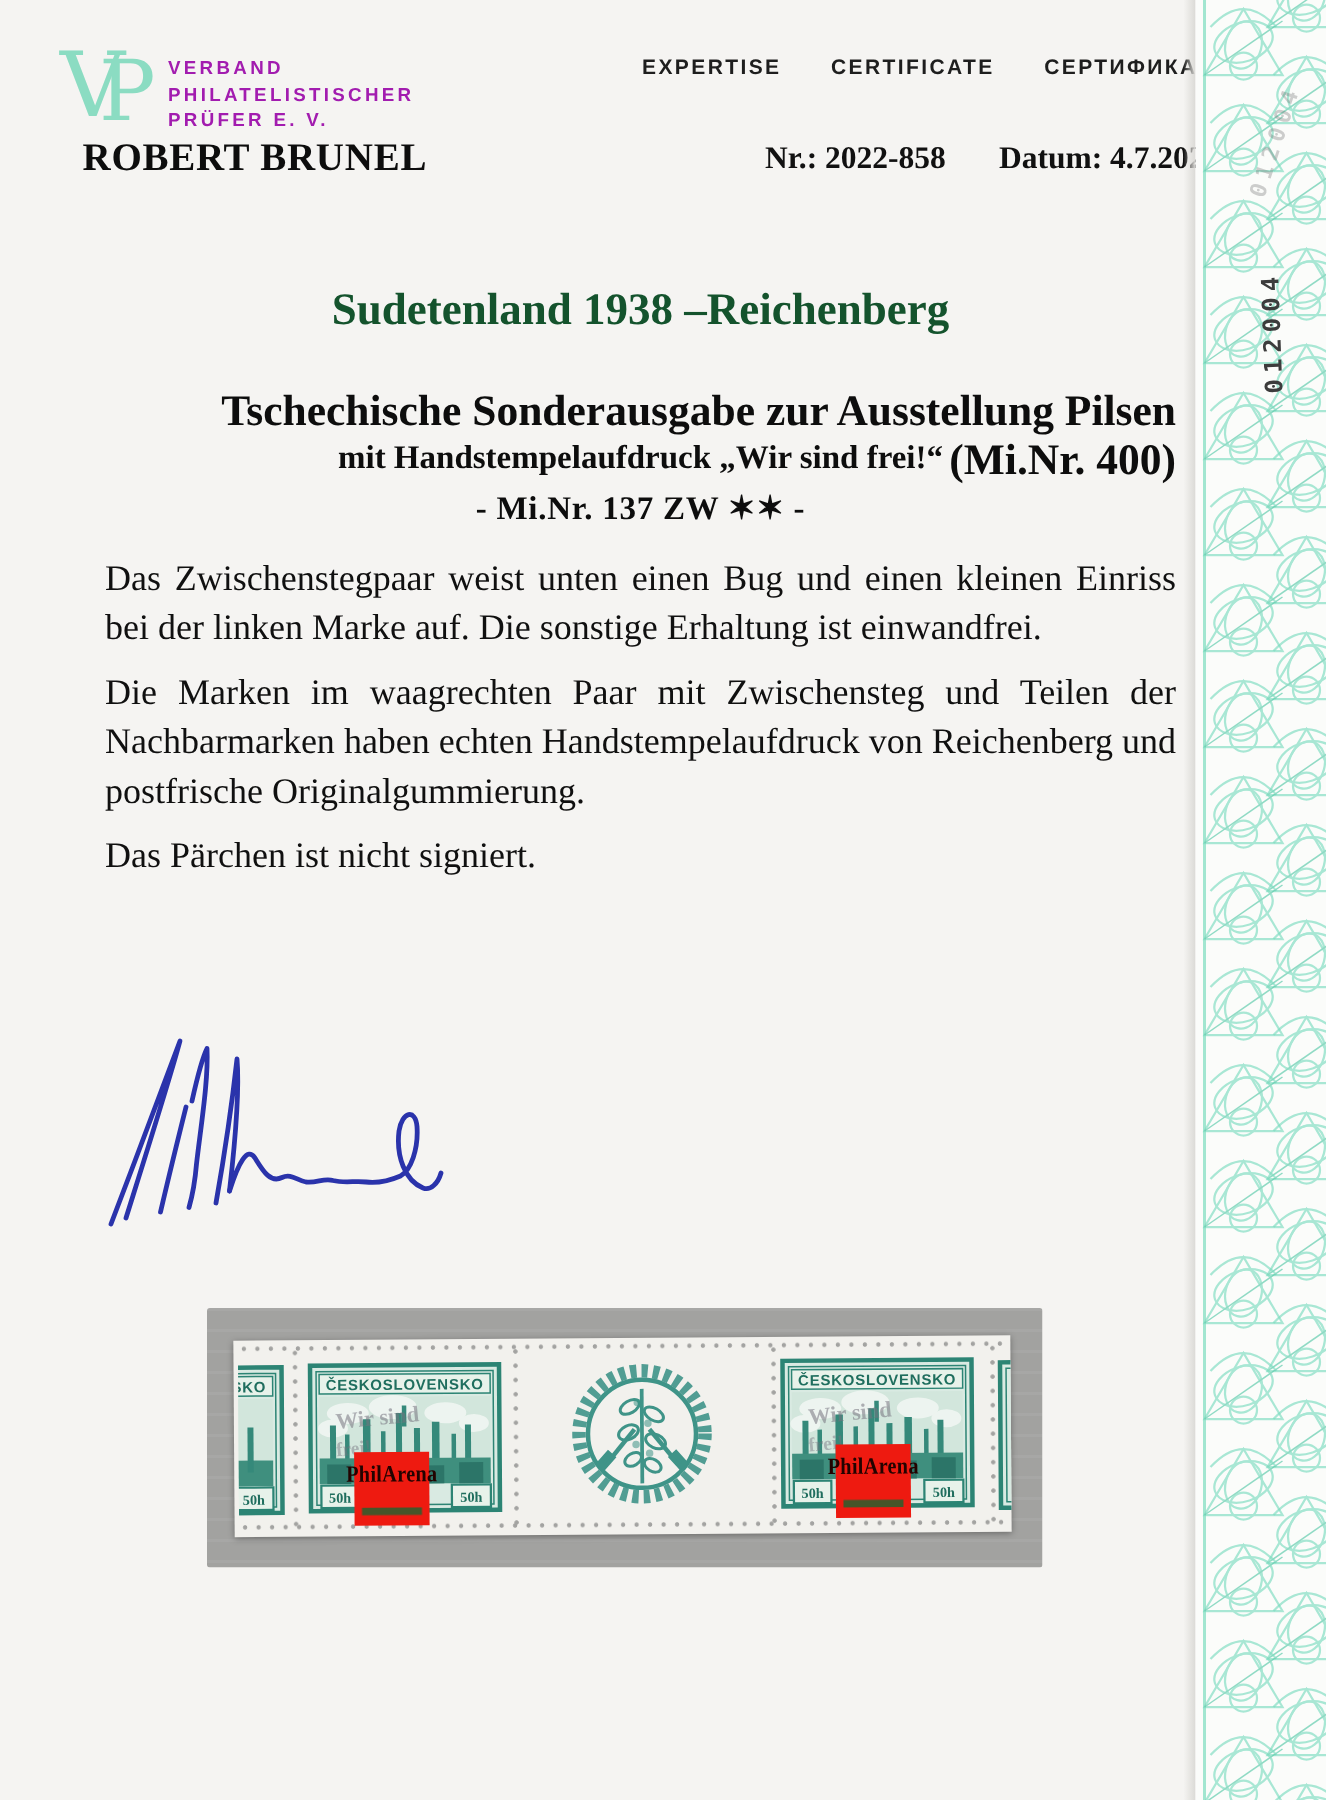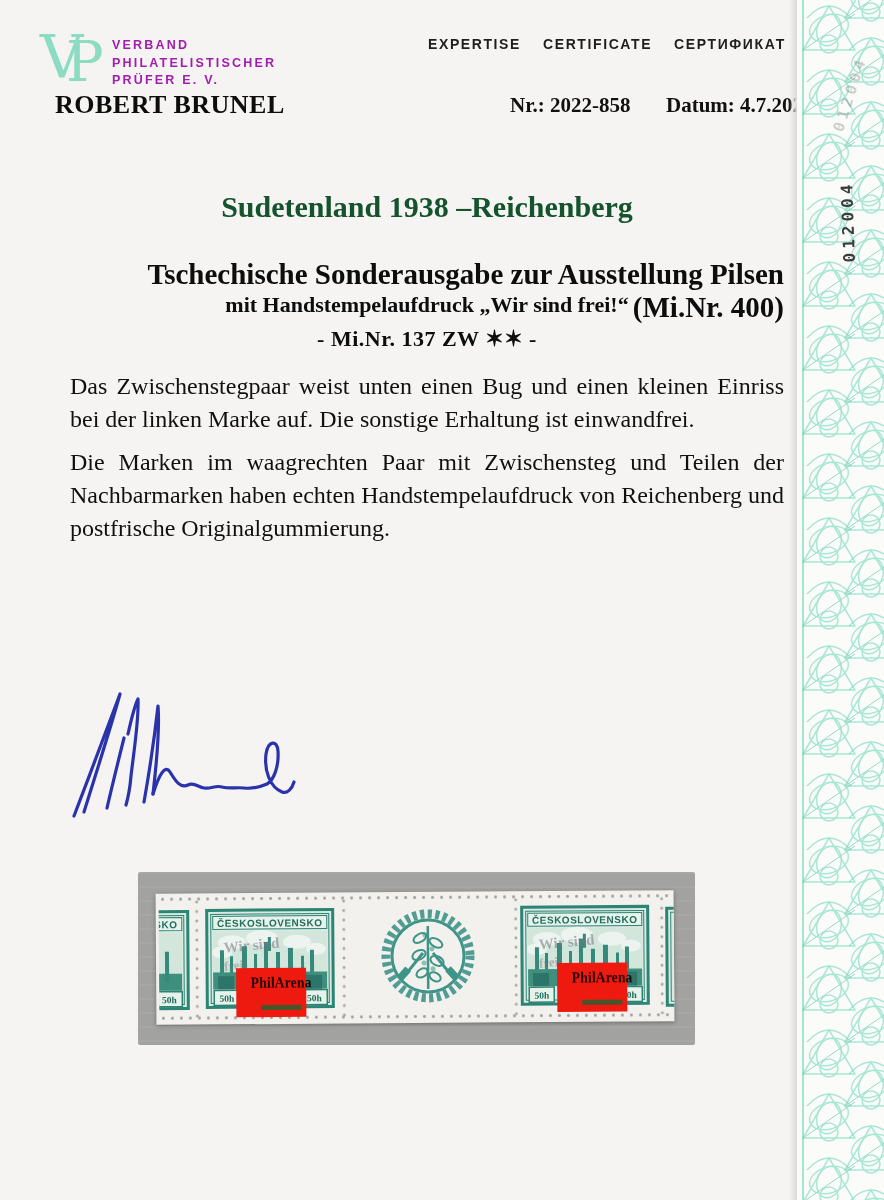--- a/index.html
+++ b/index.html
@@ -18,21 +18,21 @@
   }
   .logo-v{left:40px;top:27px;font-size:60px;}
   .logo-p{left:66px;top:34px;font-size:56px;}
   .org-name{
     left:112px;top:37px;
     font-family:"Liberation Sans", sans-serif;
     font-size:12.5px;letter-spacing:2.2px;line-height:17.5px;
     color:#a21caf;font-weight:600;
   }
   .terms{
-    left:428px;top:36px;display:flex;gap:22px;
+    left:428px;top:36px;display:flex;gap:33px;
     font-family:"Liberation Sans", sans-serif;
     font-size:14px;letter-spacing:1.6px;color:#1e1e1e;font-weight:600;
   }
   .examiner{
     left:55px;top:90px;font-size:26px;font-weight:bold;letter-spacing:0.5px;color:#0d0d0d;
   }
   .nr-line,.datum-line{top:93px;font-size:21px;font-weight:bold;color:#111;margin-left:48px;}
   .nr-line{left:462px;}
   .datum-line{left:618px;}
 
@@ -77,21 +77,20 @@
   .perf-col{
     position:absolute;top:2px;bottom:2px;width:8px;
     background-image:radial-gradient(circle, #a3a3a1 1.2px, rgba(0,0,0,0) 1.7px);
     background-size:8px 9.5px;background-position:center;
   }
   .stamp-clip{position:absolute;overflow:hidden;}
   .wm-box{
     position:absolute;width:50px;height:49px;background:#ee1a10;
     display:flex;flex-direction:column;align-items:center;justify-content:center;
     z-index:4;
-    padding-left:20px;
   }
   .wm-box .wm-text{
     font-family:"Liberation Serif", serif;font-weight:bold;font-size:13.5px;
     color:#230300;transform:scaleY(1.15);letter-spacing:0.2px;
   }
   .wm-box .wm-smudge{
     margin-top:14px;width:40px;height:5px;background:rgba(27,100,48,.8);filter:blur(.5px);
   }
 
   
@@ -143,20 +142,21 @@
 </div>
 
 <div class="abs doc-title">Sudetenland 1938 –Reichenberg</div>
 <div class="abs sub sub1">Tschechische Sonderausgabe zur Ausstellung Pilsen (Mi.Nr. 400)</div>
 <div class="abs sub sub2">mit Handstempelaufdruck „Wir sind frei!“</div>
 <div class="abs sub sub3">- Mi.Nr. 137 ZW ✶✶ -</div>
 
 <div class="abs bodytext">
   <p>Das Zwischenstegpaar weist unten einen Bug und einen kleinen Einriss bei der linken Marke auf. Die sonstige Erhaltung ist einwandfrei.</p>
   <p>Die Marken im waagrechten Paar mit Zwischensteg und Teilen der Nachbarmarken haben echten Handstempelaufdruck von Reichenberg und postfrische Originalgummierung.</p>
+  <p class="short">Das Pärchen ist nicht signiert.</p>
 </div>
 
 <svg class="abs signature" width="245" height="132" viewBox="0 0 245 132">
   <g fill="none" stroke="#2a33ab" stroke-width="3.2" stroke-linecap="round" stroke-linejoin="round">
     <path d="M14,128 C30,86 52,28 60,6 C53,32 34,92 24,124"></path>
     <path d="M47,120 C54,90 61,62 64,50"></path>
     <path d="M68,46 C72,28 76,15 78,11 C79,32 74,62 71,88 C70,100 68,110 66,117"></path>
     <path d="M84,114 C90,80 96,36 98,18 C100,42 96,80 93,106"></path>
     <path d="M93,106 C99,87 105,76 110,84 C115,92 120,101 128,97 C134,94 138,99 144,100 C151,101 156,97 162,99 C170,101 177,99 184,100 C192,101 200,99 207,96 C214,92 219,78 218,63 C217,51 208,53 206,66 C204,83 210,99 222,104 C227,106 232,101 234,94"></path>
   </g>

